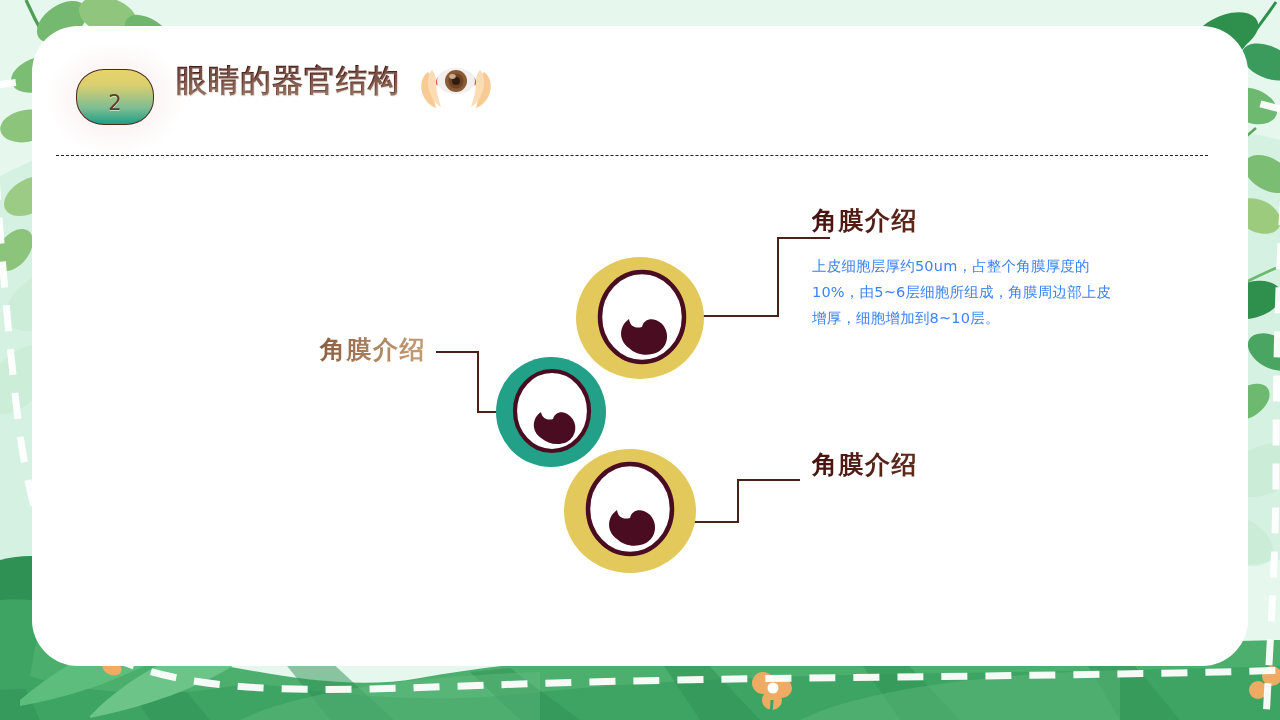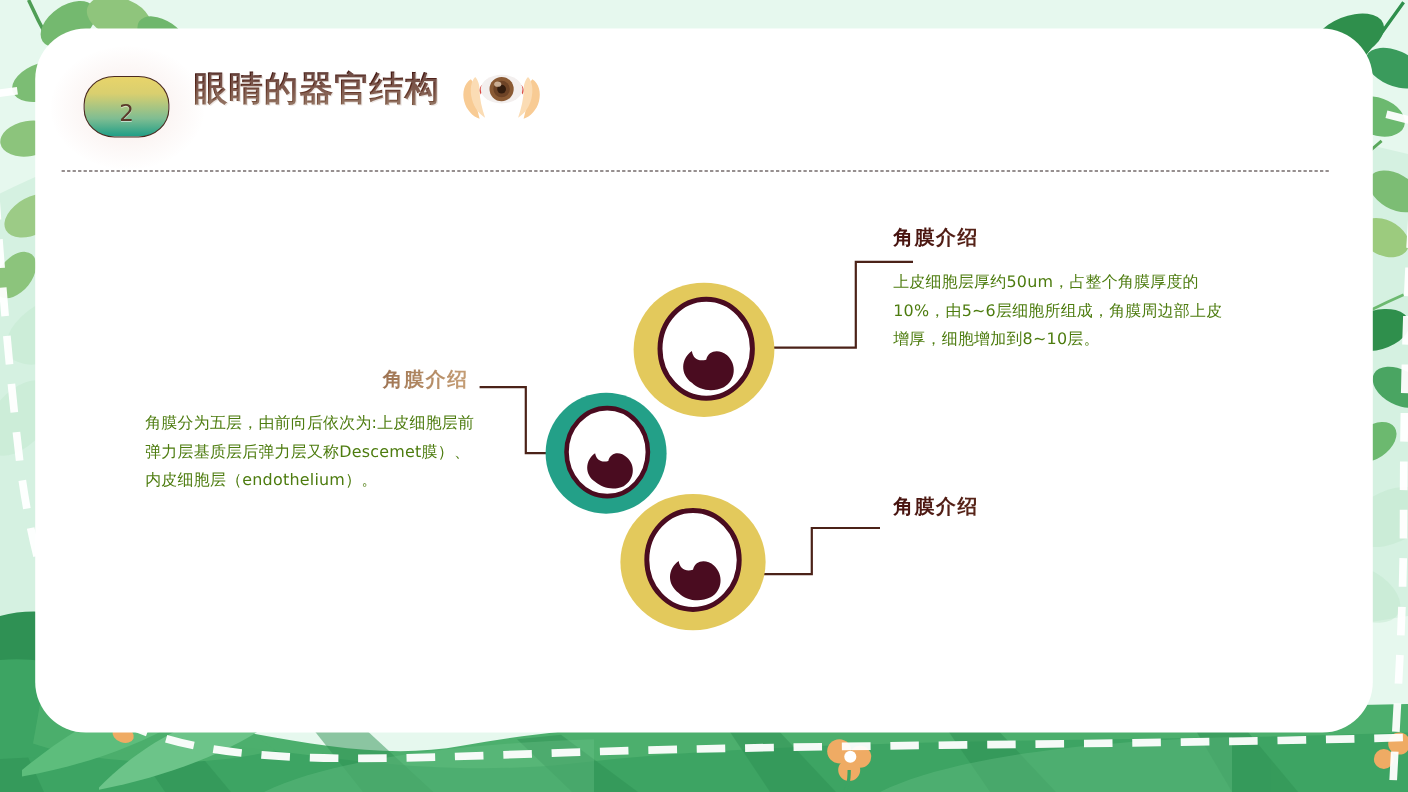--- a/index.html
+++ b/index.html
@@ -69,28 +69,28 @@
 
   
   #leaders { position:absolute; inset:0; z-index:4; }
 
   
   .eye { position:absolute; z-index:5; }
 
   
   .sec-head {
     font-family:"DejaVu Serif","Liberation Serif", serif;
-    font-size:18px; font-weight:700; letter-spacing:1.5px;
+    font-size:25px; font-weight:700; letter-spacing:1.5px;
     background:linear-gradient(100deg,#46120f 0%, #5d2a1b 38%, #a9805c 78%, #c9a279 100%);
     -webkit-background-clip:text; background-clip:text; color:transparent;
     white-space:nowrap;
   }
   .sec-body {
     font-family:"DejaVu Sans", sans-serif;
-    font-size:14.5px; line-height:26px; color:#4d7c0f;
+    font-size:14.5px; line-height:26px; color:#3b82f6;
     letter-spacing:.2px;
   }
 
   .block { position:absolute; z-index:6; }
   #blk-top   { left:812px; top:204px; width:300px; }
   #blk-top .sec-body { margin-top:16px; }
   #blk-left  { left:132px; top:333px; width:300px; text-align:left; }
   #blk-left .sec-head { text-align:right; padding-right:6px; }
   #blk-left .sec-body { margin-top:15px; }
   #blk-bot   { left:812px; top:448px; width:270px; }
@@ -267,18 +267,17 @@
   <path d="M57,92 C46,84 47,70 57,63 C58,70 63,73 70,71 C72,62 82,61 89,67 C98,75 97,90 86,96 C76,101 64,99 57,92 Z" fill="#4a0c20"></path>
 </svg>
 
 <div class="block" id="blk-top">
   <div class="sec-head">角膜介绍</div>
   <div class="sec-body">上皮细胞层厚约50um，占整个角膜厚度的10%，由5~6层细胞所组成，角膜周边部上皮增厚，细胞增加到8~10层。</div>
 </div>
 
 <div class="block" id="blk-left">
   <div class="sec-head">角膜介绍</div>
-  <div class="sec-body">角膜分为五层，由前向后依次为:上皮细胞层前弹力层基质层后弹力层又称Descemet膜）、内皮细胞层（endothelium）。</div>
 </div>
 
 <div class="block" id="blk-bot">
   <div class="sec-head">角膜介绍</div>
 </div>
 
 </body></html>

